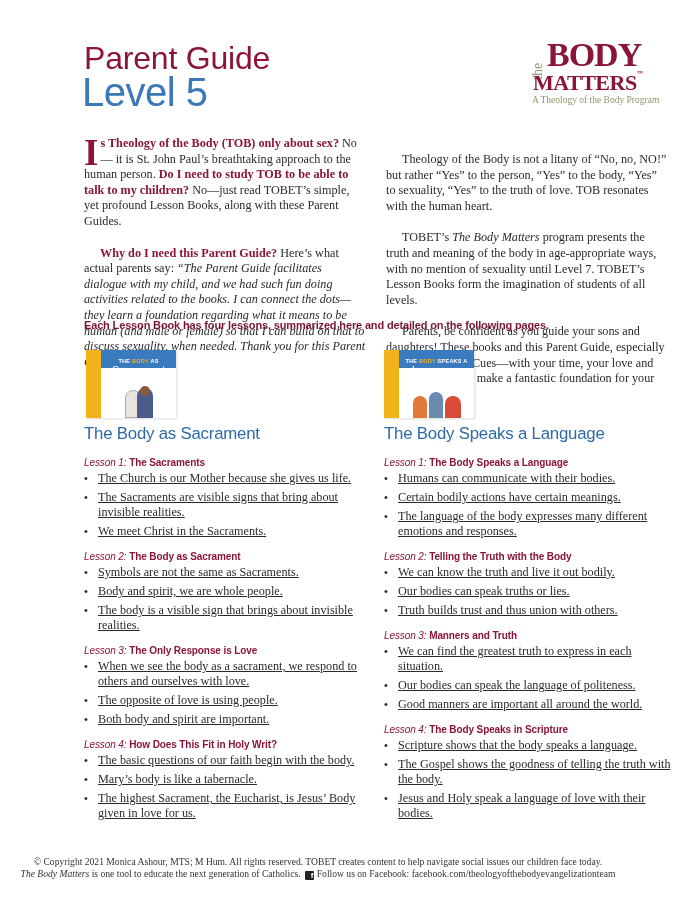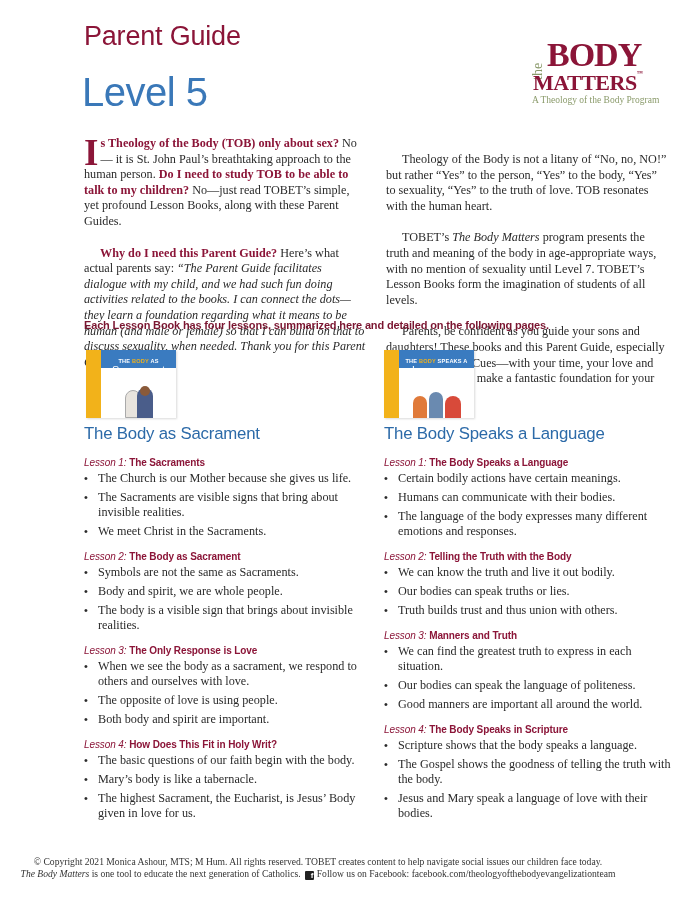--- a/index.html
+++ b/index.html
@@ -1,19 +1,19 @@
 <!DOCTYPE html>
 <html><head>
 <meta charset="utf-8">
 <style>
   * { box-sizing: border-box; margin: 0; padding: 0; }
   html, body { width: 700px; height: 906px; background: #ffffff; overflow: hidden; }
   body { position: relative; font-family: "Liberation Serif", serif; color: #2a2a2a; }
 
-  .title-1 { position: absolute; left: 84px; top: 21px; font-family: "Liberation Sans", sans-serif; font-size: 27px; color: #8b1538; letter-spacing: -0.2px; }
+  .title-1 { position: absolute; left: 84px; top: 40px; font-family: "Liberation Sans", sans-serif; font-size: 32px; color: #8b1538; letter-spacing: -0.2px; }
   .title-2 { position: absolute; left: 82px; top: 70px; font-family: "Liberation Sans", sans-serif; font-size: 40px; color: #3a78b8; letter-spacing: -0.5px; }
 
   .logo { position: absolute; left: 530px; top: 40px; width: 140px; height: 70px; }
   .logo-the { position: absolute; left: 0; top: 8px; transform: rotate(-90deg); transform-origin: left top; font-family: "Liberation Serif", serif; font-size: 14px; color: #8a9a6a; top: 40px; }
   .logo-body { position: absolute; left: 17px; top: -4px; font-family: "Liberation Serif", serif; font-weight: bold; font-size: 34px; color: #8b1538; letter-spacing: -1px; }
   .logo-matters { position: absolute; left: 3px; top: 30px; font-family: "Liberation Serif", serif; font-weight: bold; font-size: 22px; color: #8b1538; letter-spacing: -0.5px; }
   .logo-tm { font-size: 6px; vertical-align: top; }
   .logo-sub { position: absolute; left: 2px; top: 55px; font-family: "Liberation Serif", serif; font-size: 9.5px; color: #8a9a6a; white-space: nowrap; }
 
   .intro { position: absolute; top: 136px; width: 282px; font-size: 12.2px; line-height: 15.6px; }
@@ -40,21 +40,21 @@
 
   .col { position: absolute; top: 424px; width: 290px; }
   .col.left { left: 84px; }
   .col.right { left: 384px; }
   .book-title { font-family: "Liberation Sans", sans-serif; font-size: 16.8px; color: #2c6aa8; margin-bottom: 13px; letter-spacing: -0.2px; }
   .lesson { margin-bottom: 12px; }
   .lesson-head { font-family: "Liberation Sans", sans-serif; font-size: 10px; color: #8b1538; margin-bottom: 3px; white-space: nowrap; letter-spacing: -0.1px; }
   .lesson-head .num { font-style: italic; }
   .lesson-head .name { font-weight: bold; }
   ul.bul { list-style: none; }
-  ul.bul li { position: relative; padding-left: 14px; font-size: 12.2px; line-height: 15px; margin-bottom: 4px; color: #2a2a2a; }
+  ul.bul li { position: relative; padding-left: 14px; font-size: 12.2px; line-height: 15px; margin-bottom: 4px; color: #2a2a2a; text-decoration: underline; }
   ul.bul li::before { content: "•"; position: absolute; left: 0; top: 0; font-family: "Liberation Sans", sans-serif; font-size: 11px; }
 
   .footer { position: absolute; left: 0; width: 636px; top: 856px; text-align: center; font-size: 9.6px; line-height: 12.4px; color: #333; }
   .fb-icon { display: inline-block; width: 9px; height: 9px; background: #222; color: #fff; font-family: "Liberation Sans", sans-serif; font-weight: bold; font-size: 8px; line-height: 10px; text-align: right; padding-right: 1px; vertical-align: -1px; border-radius: 1px; }
 </style>
 </head>
 <body>
 
 <div class="title-1">Parent Guide</div>
 <div class="title-2">Level 5</div>
@@ -146,22 +146,22 @@
       </div>
     </div>
 </div>
 
 <div class="col right">
   <div class="book-title">The Body Speaks a Language</div>
   <div class="lessons">
       <div class="lesson">
         <div class="lesson-head"><span class="num">Lesson 1:</span><span class="name"> The Body Speaks a Language</span></div>
         <ul class="bul">
+          <li>Humans can communicate with their bodies.</li>
           <li>Certain bodily actions have certain meanings.</li>
-          <li>Humans can communicate with their bodies.</li>
           <li>The language of the body expresses many different emotions and responses.</li>
         </ul>
       </div>
       <div class="lesson">
         <div class="lesson-head"><span class="num">Lesson 2:</span><span class="name"> Telling the Truth with the Body</span></div>
         <ul class="bul">
           <li>We can know the truth and live it out bodily.</li>
           <li>Our bodies can speak truths or lies.</li>
           <li>Truth builds trust and thus union with others.</li>
         </ul>
@@ -172,21 +172,21 @@
           <li>We can find the greatest truth to express in each situation.</li>
           <li>Our bodies can speak the language of politeness.</li>
           <li>Good manners are important all around the world.</li>
         </ul>
       </div>
       <div class="lesson">
         <div class="lesson-head"><span class="num">Lesson 4:</span><span class="name"> The Body Speaks in Scripture</span></div>
         <ul class="bul">
           <li>Scripture shows that the body speaks a language.</li>
           <li>The Gospel shows the goodness of telling the truth with the body.</li>
-          <li>Jesus and Mary speak a language of love with their bodies.</li>
+          <li>Jesus and Holy speak a language of love with their bodies.</li>
         </ul>
       </div>
     </div>
 </div>
 
 <div class="footer">
   <div>© Copyright 2021 Monica Ashour, MTS; M Hum. All rights reserved. TOBET creates content to help navigate social issues our children face today.</div>
   <div><span class="it">The Body Matters</span><span> is one tool to educate the next generation of Catholics.</span>&nbsp; <span class="fb-icon">f</span><span> Follow us on Facebook: facebook.com/theologyofthebodyevangelizationteam</span></div>
 </div>
 

